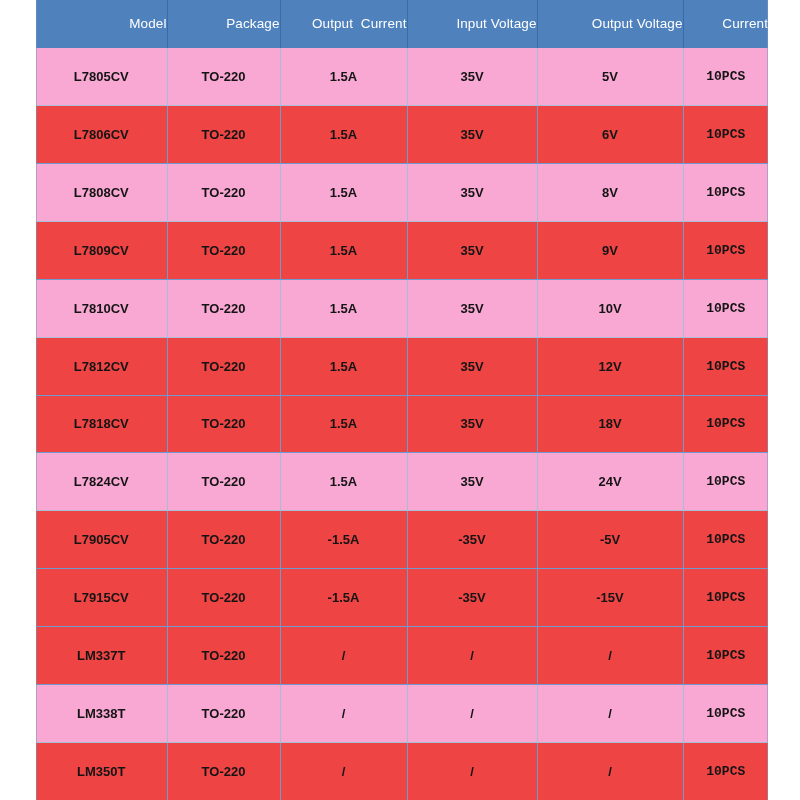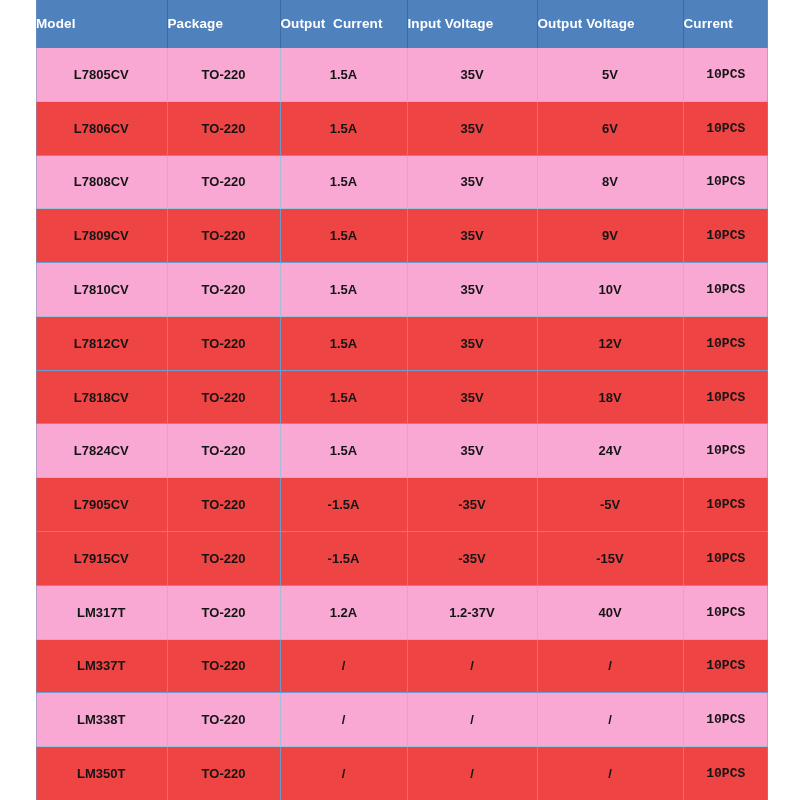--- a/index.html
+++ b/index.html
@@ -31,25 +31,25 @@
   table.spec-table col.c-package  { width: 113px; }
   table.spec-table col.c-current  { width: 127px; }
   table.spec-table col.c-vin      { width: 130px; }
   table.spec-table col.c-vout     { width: 146px; }
   table.spec-table col.c-qty      { width: 85px;  }
 
   thead th {
     background: #4f81bd;
     color: #ffffff;
     font-size: 13.5px;
-    font-weight: bold;
+    font-weight: normal;
     height: 48px;
     line-height: 48px;
     padding: 0;
-    text-align: left;
+    text-align: right;
     vertical-align: middle;
     border-right: 1px solid #3a6ca8;
     letter-spacing: 0.1px;
     white-space: pre;
   }
   thead th:last-child { border-right: none; }
 
   tbody td {
     font-size: 13px;
     font-weight: bold;
@@ -190,28 +190,20 @@
           <td>10PCS</td>
         </tr>
         <tr class="row-blue">
           <td>L7915CV</td>
           <td>TO-220</td>
           <td>-1.5A</td>
           <td>-35V</td>
           <td>-15V</td>
           <td>10PCS</td>
         </tr>
-        <tr class="row-light">
-          <td>LM317T</td>
-          <td>TO-220</td>
-          <td>1.2A</td>
-          <td>1.2-37V</td>
-          <td>40V</td>
-          <td>10PCS</td>
-        </tr>
         <tr class="row-blue">
           <td>LM337T</td>
           <td>TO-220</td>
           <td>/</td>
           <td>/</td>
           <td>/</td>
           <td>10PCS</td>
         </tr>
         <tr class="row-light">
           <td>LM338T</td>

